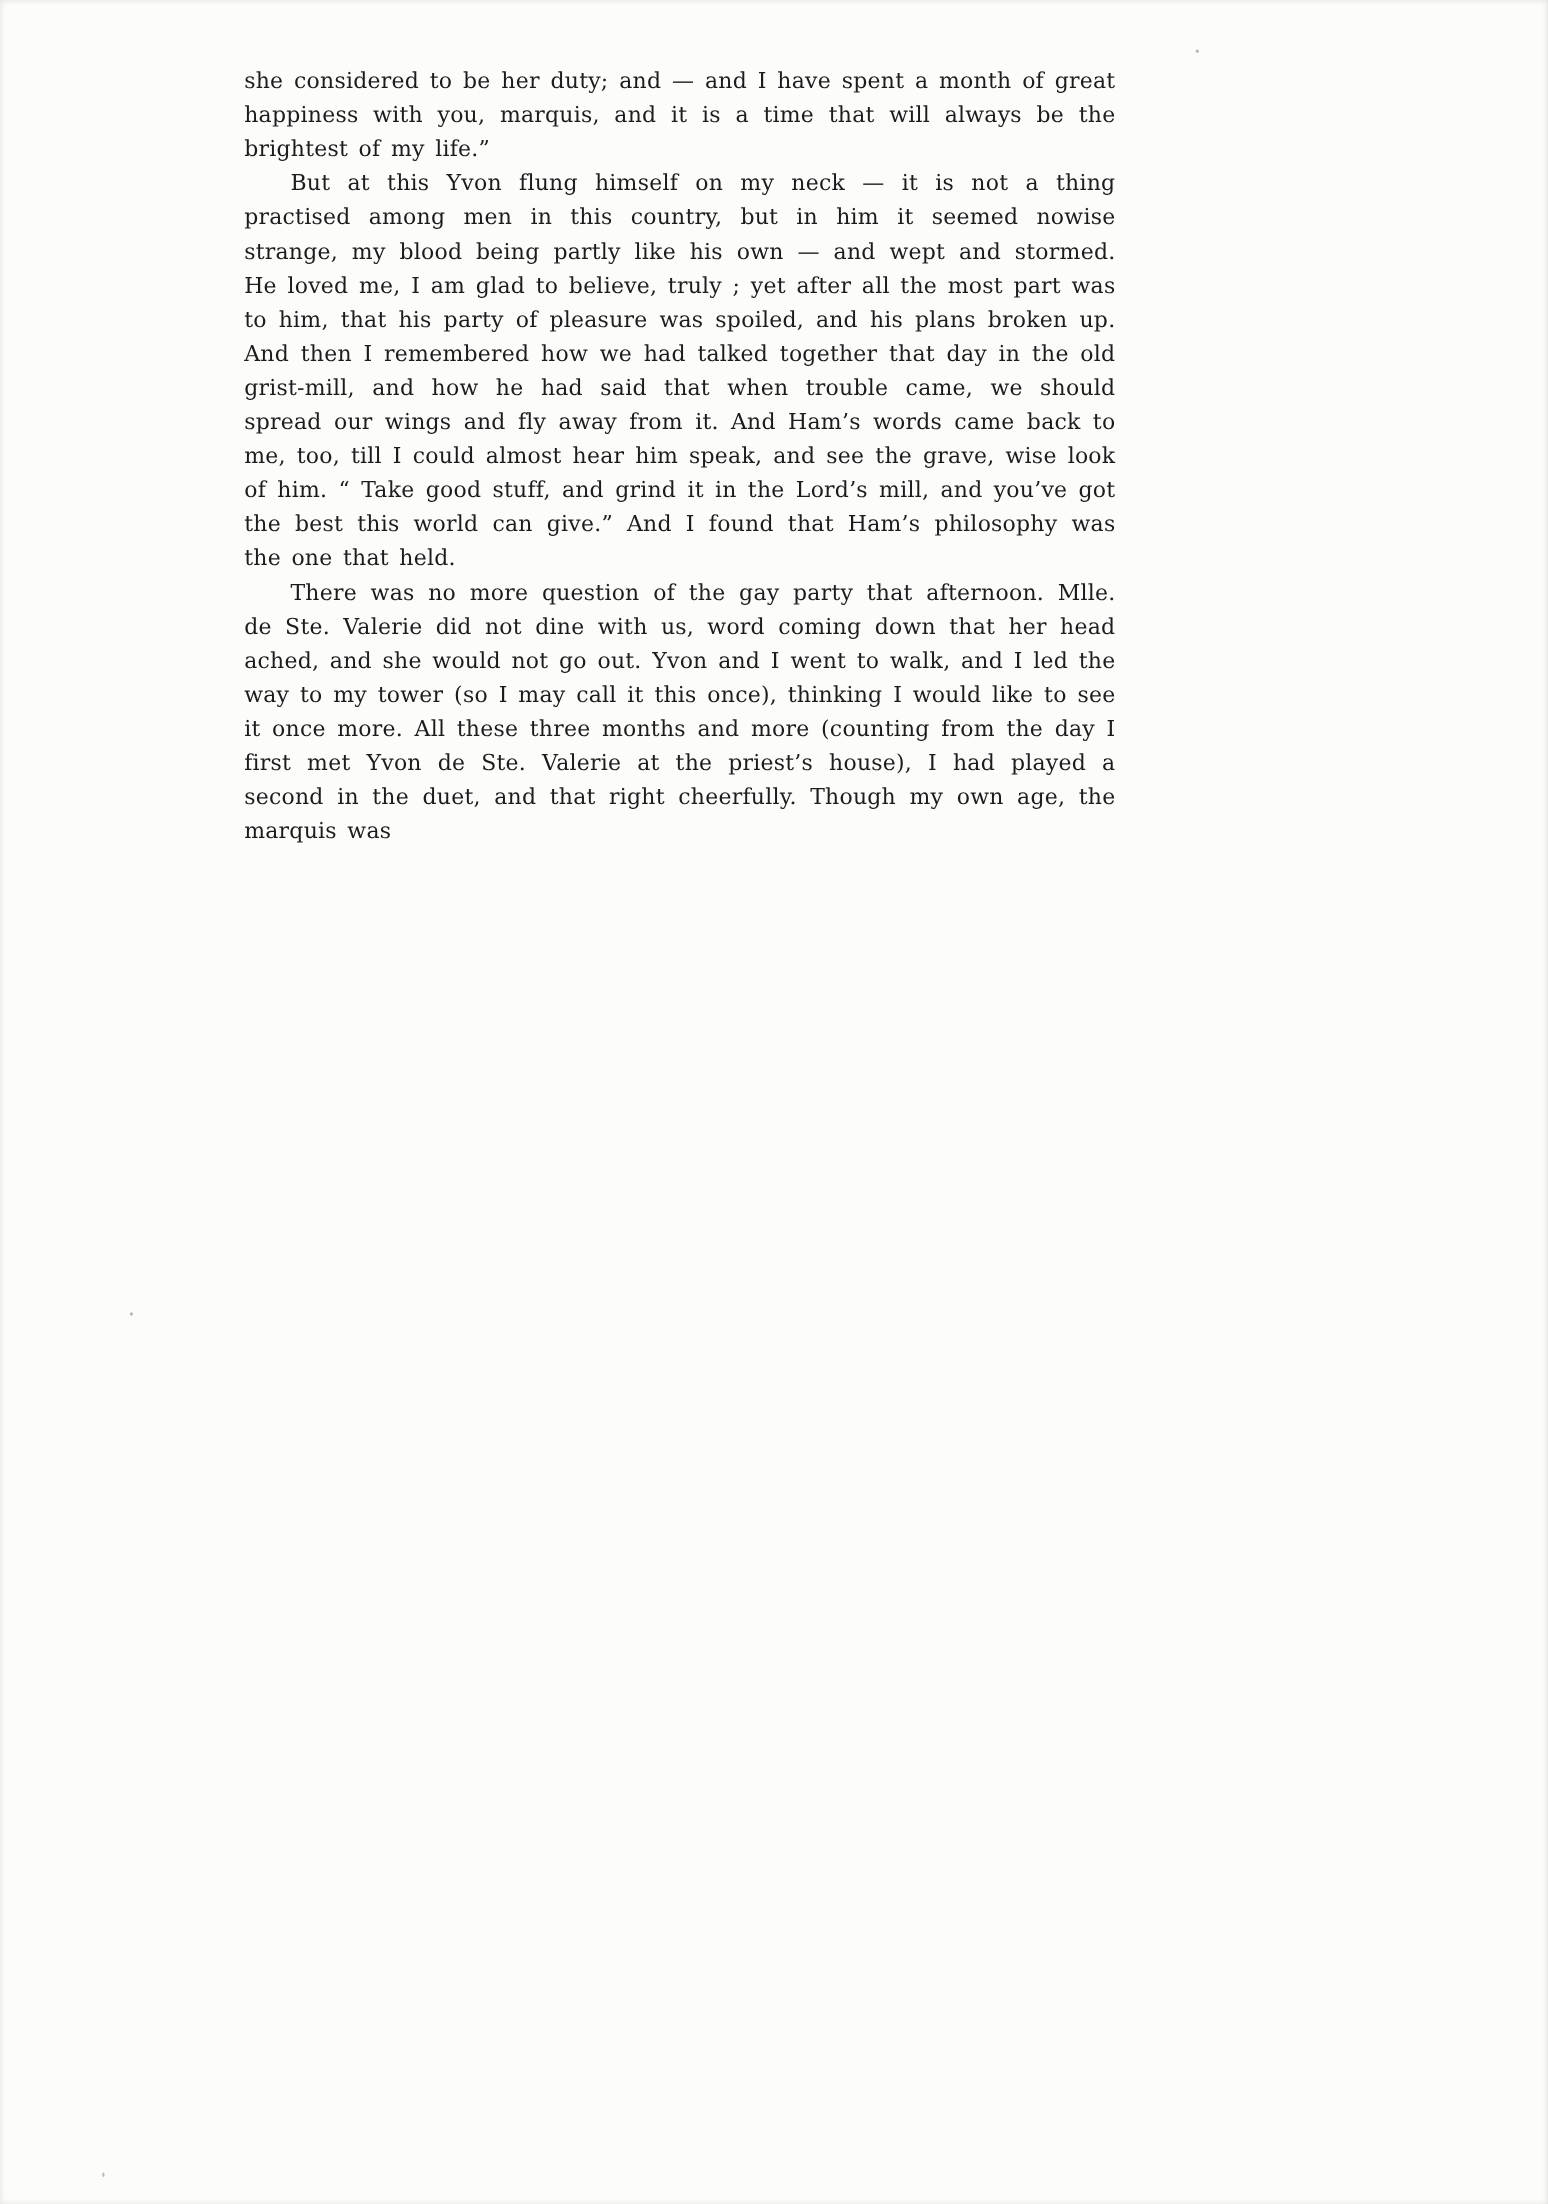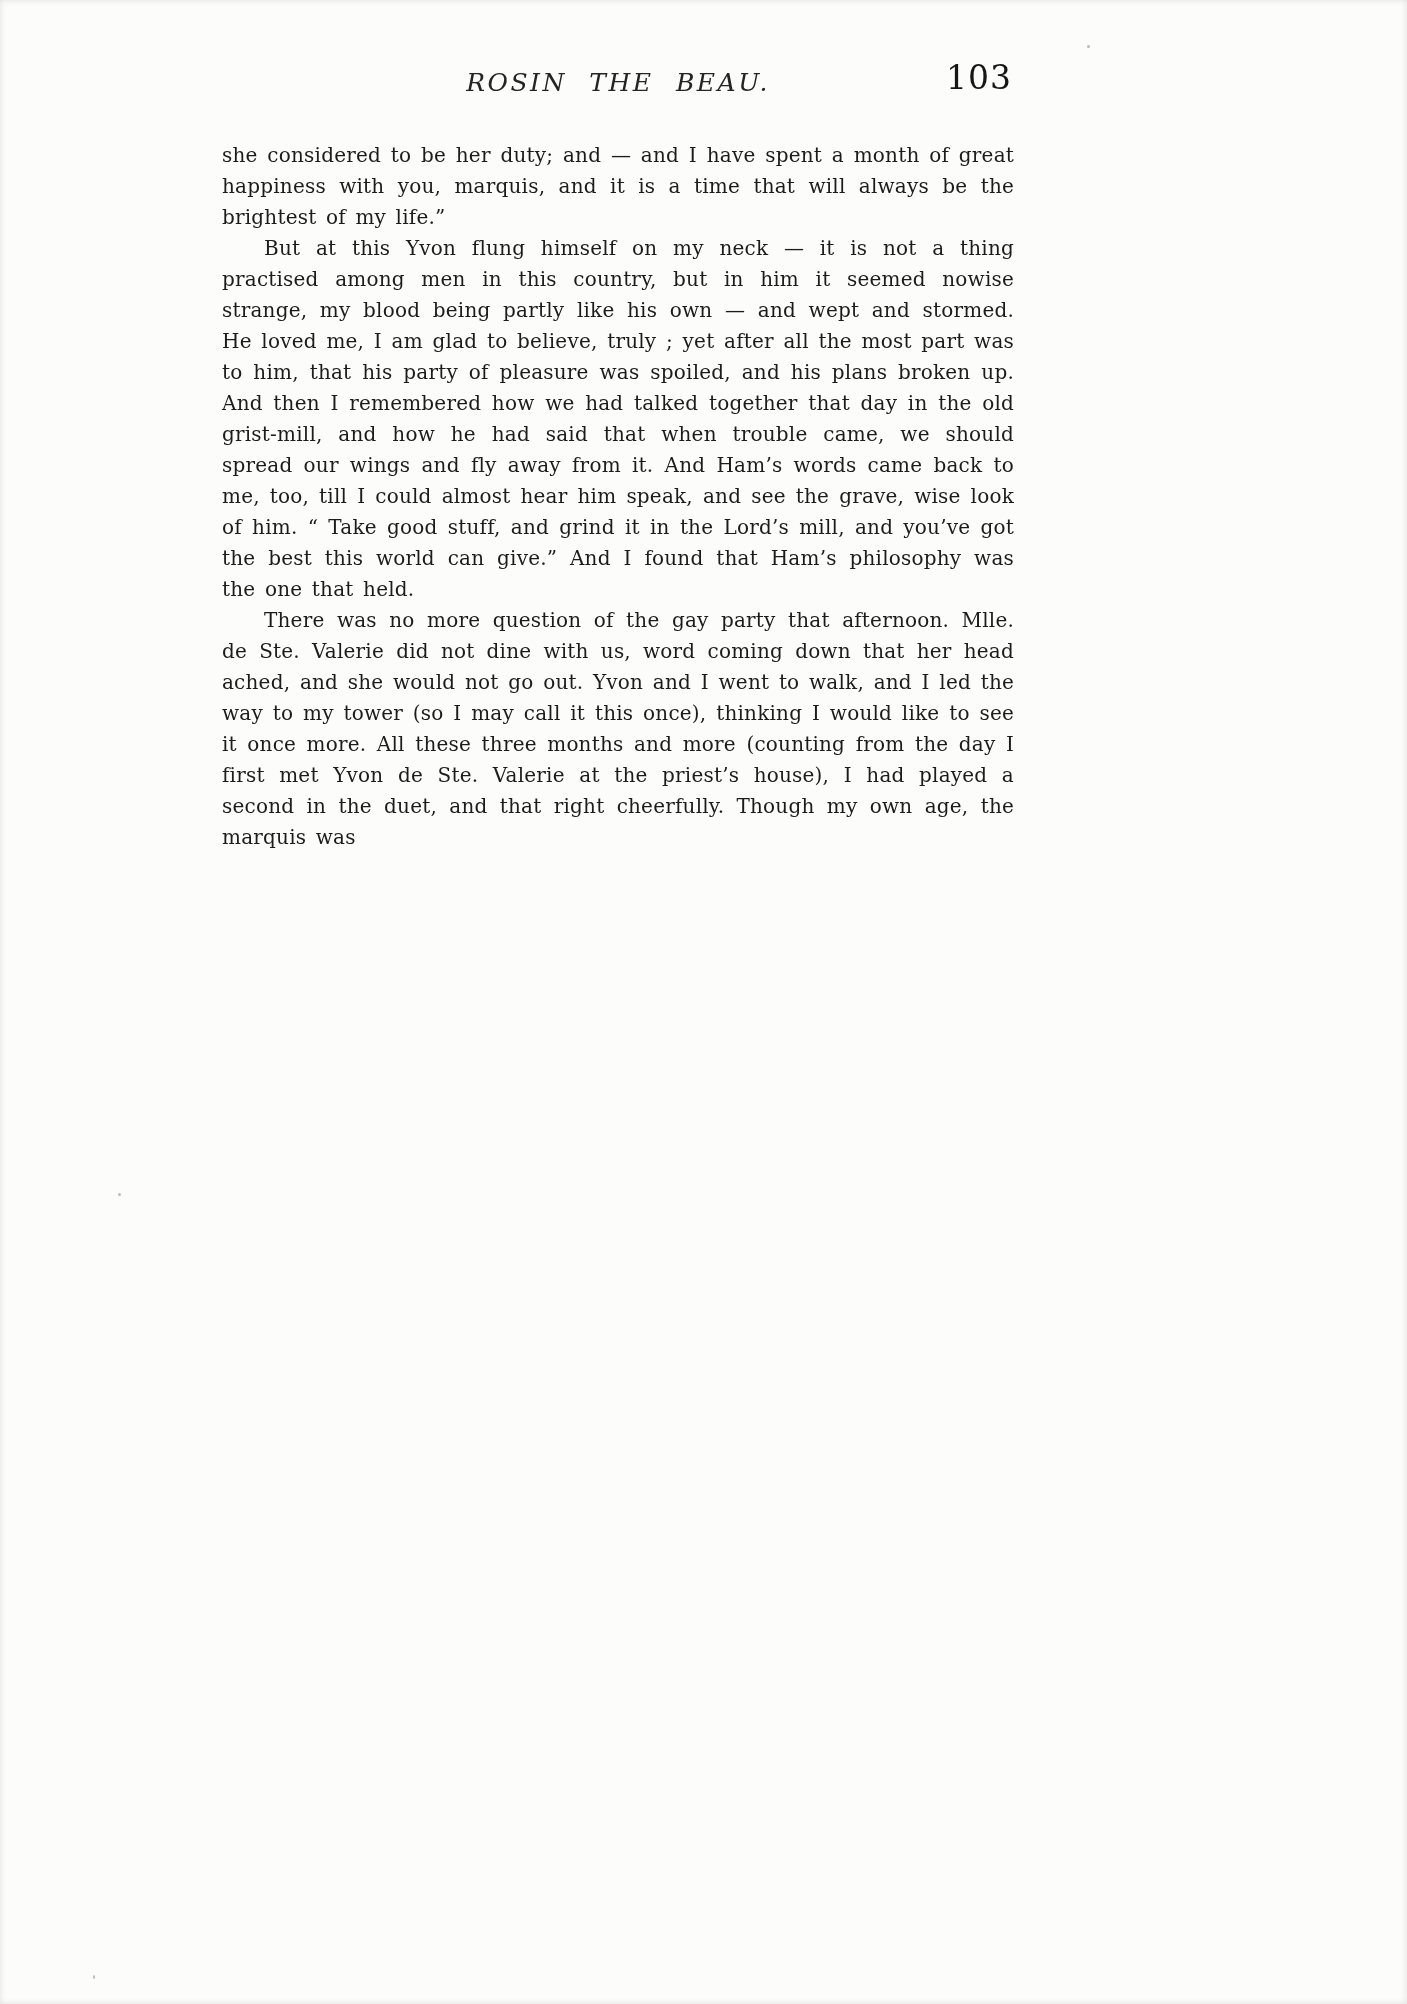--- a/index.html
+++ b/index.html
@@ -76,24 +76,20 @@
 <body>
 
 <div class="page">
 
   <div class="speck s1"></div>
   <div class="speck s2"></div>
   <div class="speck s3"></div>
 
   <div class="text-block">
 
-    <div class="header">
-      <span class="running-title">ROSIN THE BEAU.</span>
-      <span class="page-number">103</span>
-    </div>
 
     <div class="body-text">
       <p class="continuation">she considered to be her duty; and — and I have spent a month of great happiness with you, marquis, and it is a time that will always be the brightest of my life.”</p>
       <p>But at this Yvon flung himself on my neck — it is not a thing practised among men in this country, but in him it seemed nowise strange, my blood being partly like his own — and wept and stormed.  He loved me, I am glad to believe, truly ; yet after all the most part was to him, that his party of pleasure was spoiled, and his plans broken up. And then I remembered how we had talked together that day in the old grist-mill, and how he had said that when trouble came, we should spread our wings and fly away from it.   And Ham’s words came back to me, too, till I could almost hear him speak, and see the grave, wise look of him.   “ Take good stuff, and grind it in the Lord’s mill, and you’ve got the best this world can give.”   And I found that Ham’s philosophy was the one that held.</p>
       <p>There was no more question of the gay party that afternoon.  Mlle. de Ste. Valerie did not dine with us, word coming down that her head ached, and she would not go out.   Yvon and I went to walk, and I led the way to my tower (so I may call it this once), thinking I would like to see it once more.   All these three months and more (counting from the day I first met Yvon de Ste. Valerie at the priest’s house), I had played a second in the duet, and that right cheerfully.   Though my own age, the marquis was</p>
     </div>
 
   </div>
 </div>
 

